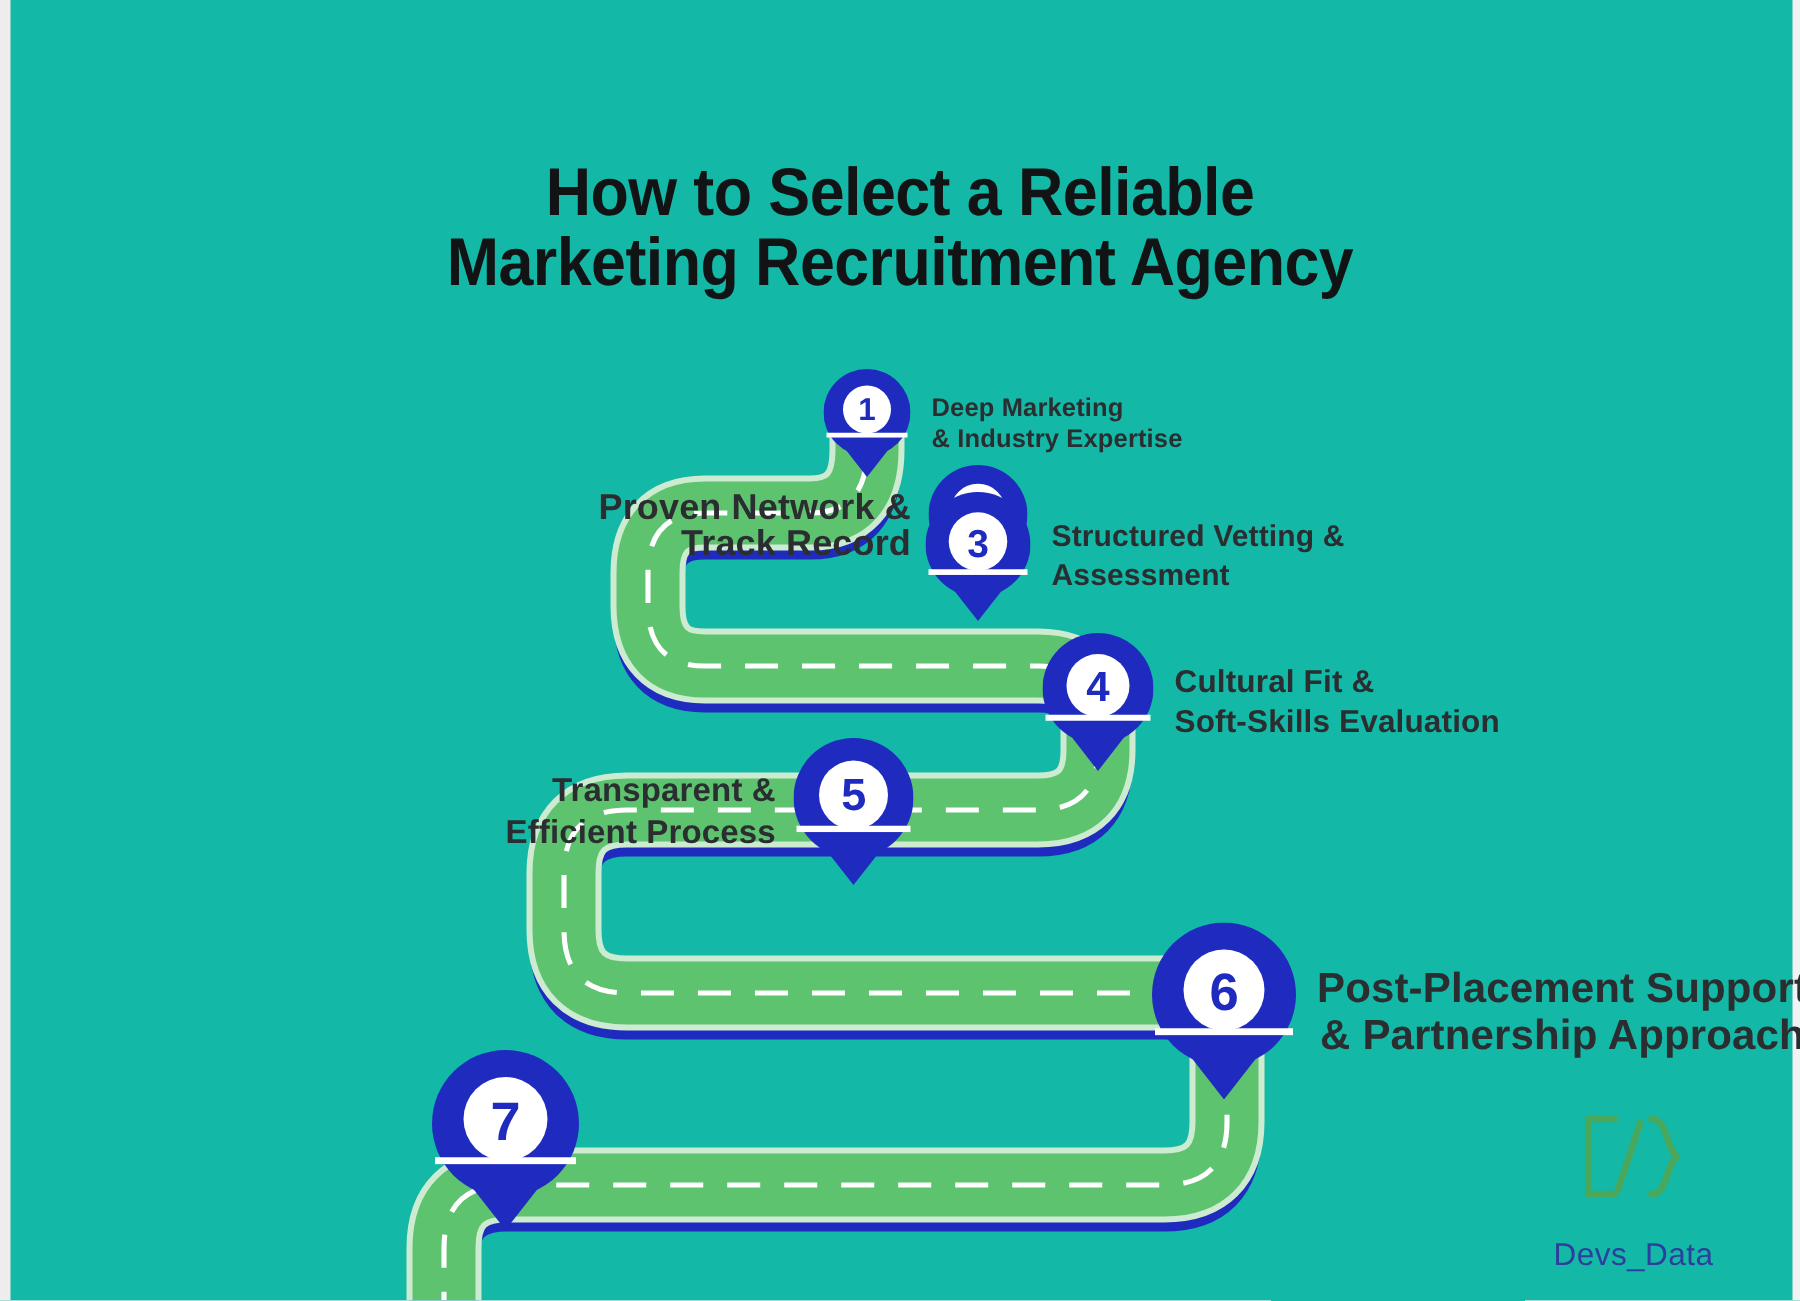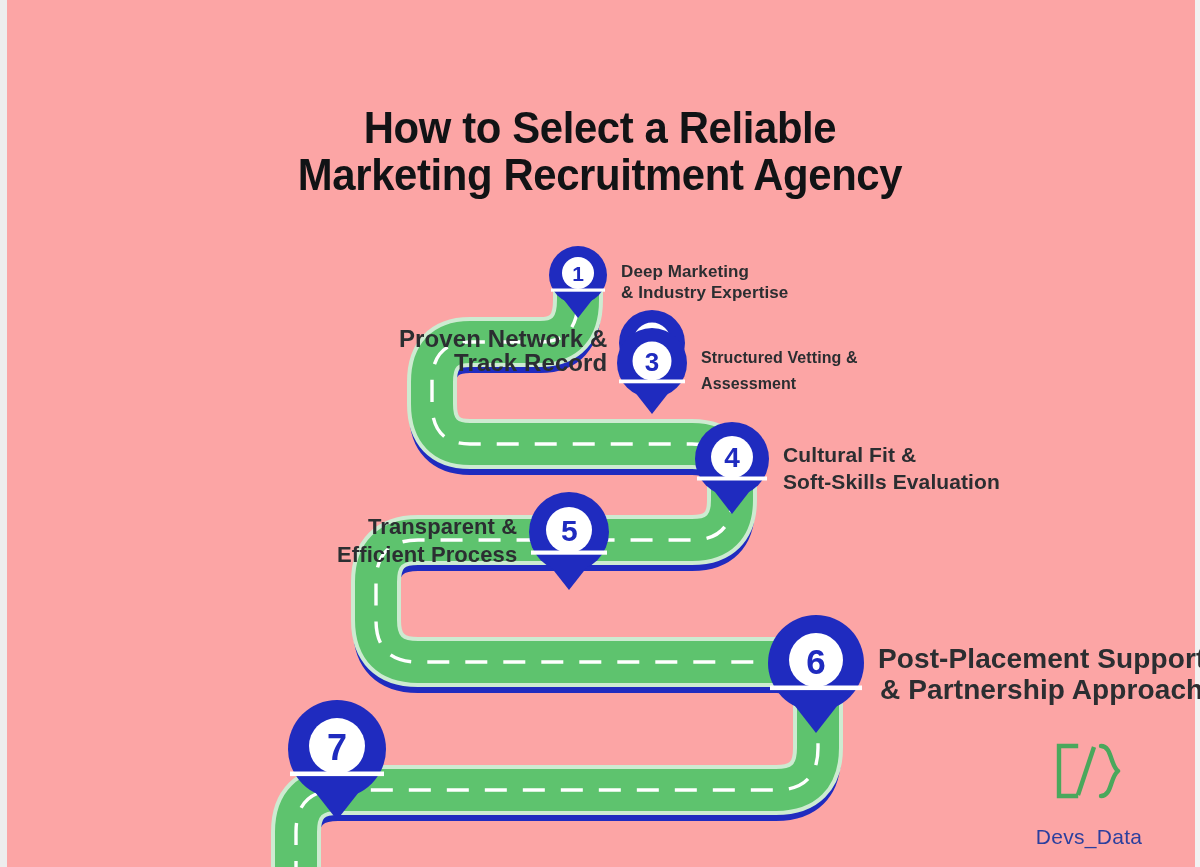--- a/index.html
+++ b/index.html
@@ -9,21 +9,21 @@
     background: #ffffff;
   }
   body {
     font-family: "Liberation Sans", sans-serif;
     -webkit-font-smoothing: antialiased;
   }
   #canvas {
     position: relative;
     width: 1200px;
     height: 867px;
-    background: #fca5a5;
+    background: #14b8a6;
     overflow: hidden;
   }
   
   .edge-shade {
     position: absolute;
     top: 0;
     bottom: 0;
     width: 7px;
     background: #ededed;
     pointer-events: none;
@@ -201,21 +201,21 @@
   <div class="step right-label" style="left:617px; top:328px;">
     <div class="pin">
       <svg width="70" height="86" viewBox="0 0 70 86">
         <path d="M35 0 A35 35 0 0 0 35 70 A35 35 0 0 0 35 0 Z" fill="#1f2bbf"></path>
         <path d="M6 49 L64 49 L35 86 Z" fill="#1f2bbf"></path>
         <circle cx="35" cy="33" r="19.5" fill="#ffffff"></circle>
         <rect x="2" y="51.5" width="66" height="3.8" fill="#ffffff"></rect>
       </svg>
       <span class="pin-num" style="top:19px; font-size:26px;">3</span>
     </div>
-    <div class="step-label" style="font-size:16px; line-height:26px;">Structured Vetting &amp;
+    <div class="step-label" style="font-size:20px; line-height:26px;">Structured Vetting &amp;
 Assessment</div>
   </div>
 
   <div class="step right-label" style="left:695px; top:422px;">
     <div class="pin">
       <svg width="74" height="92" viewBox="0 0 74 92">
         <path d="M37 0 A37 37 0 0 0 37 74 A37 37 0 0 0 37 0 Z" fill="#1f2bbf"></path>
         <path d="M6 52 L68 52 L37 92 Z" fill="#1f2bbf"></path>
         <circle cx="37" cy="35" r="21" fill="#ffffff"></circle>
         <rect x="2" y="54.5" width="70" height="4" fill="#ffffff"></rect>

